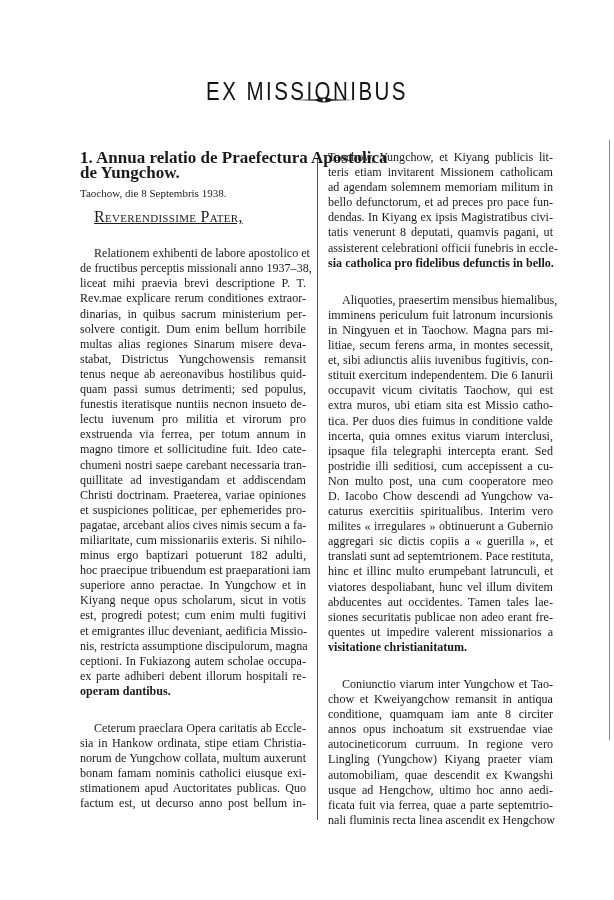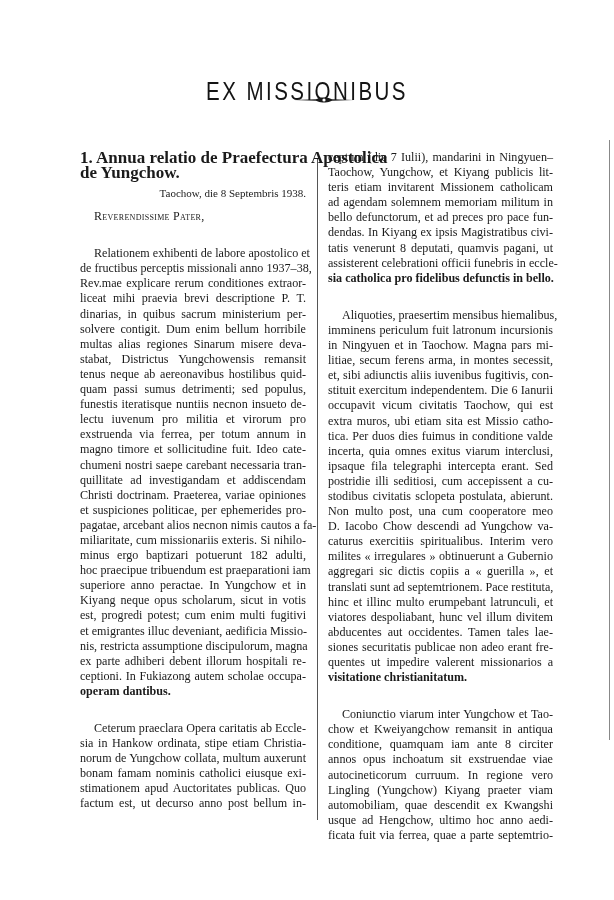--- a/index.html
+++ b/index.html
@@ -16,22 +16,22 @@
   .ornament { position: absolute; top: 96px; left: 292px; width: 64px; height: 8px; }
   .col { position: absolute; top: 150px; font-size: 12.1px; line-height: 15.1px; text-align: justify; }
   .col-left { left: 80px; width: 226px; }
   .col-right { left: 328px; width: 225px; }
   .divider { position: absolute; left: 317px; top: 158px; width: 1px; height: 662px; background: #555; }
   .right-border { position: absolute; left: 609px; top: 140px; width: 1px; height: 600px; background: #888; }
   .line { display: block; white-space: nowrap; text-align-last: justify; height: 15.1px; }
   .line.last { text-align-last: left; font-weight: bold; }
   .line.indent { padding-left: 14px; margin-top: 22px; }
   .heading { font-weight: bold; font-size: 17px; text-align: left; line-height: 15px; display:block; white-space: nowrap; }
-  .dateline { display: block; text-align: right; font-size: 11px; margin-top: 6px; }
-  .salutation { display: block; font-variant: small-caps; font-size: 12px; margin-top: 8px; padding-left: 14px; letter-spacing: 0.3px; }
+  .dateline { display: block; text-align: left; font-size: 11px; margin-top: 6px; }
+  .salutation { display: block; font-variant: small-caps; font-size: 16px; margin-top: 8px; padding-left: 14px; letter-spacing: 0.3px; text-decoration: underline; }
   .para-gap { margin-top: 4px; }
 </style>
 </head>
 <body>
 
 <h1 class="page-title">EX MISSIONIBUS</h1>
 
 <svg class="ornament" viewBox="0 0 64 8">
   <path d="M2 4 L24 3.2 Q28 1 32 1.5 Q36 1 40 3.2 L62 4 L40 4.8 Q36 7 32 6.5 Q28 7 24 4.8 Z" fill="#1a1a1a"></path>
   <circle cx="32" cy="4" r="1.6" fill="#fff"></circle>
@@ -41,62 +41,61 @@
 <div class="right-border"></div>
 
 <div class="col col-left">
   <span class="heading">1. Annua relatio de Praefectura Apostolica</span>
   <span class="heading">de Yungchow.</span>
   <span class="dateline">Taochow, die 8 Septembris 1938.</span>
   <span class="salutation">Reverendissime Pater,</span>
   <div id="lp1">
       <span class="line indent">Relationem exhibenti de labore apostolico et</span>
       <span class="line">de fructibus perceptis missionali anno 1937–38,</span>
+      <span class="line">liceat mihi praevia brevi descriptione P. T.</span>
       <span class="line">Rev.mae explicare rerum conditiones extraor-</span>
-      <span class="line">liceat mihi praevia brevi descriptione P. T.</span>
       <span class="line">dinarias, in quibus sacrum ministerium per-</span>
       <span class="line">solvere contigit. Dum enim bellum horribile</span>
       <span class="line">multas alias regiones Sinarum misere deva-</span>
       <span class="line">stabat, Districtus Yungchowensis remansit</span>
       <span class="line">tenus neque ab aereonavibus hostilibus quid-</span>
       <span class="line">quam passi sumus detrimenti; sed populus,</span>
       <span class="line">funestis iteratisque nuntiis necnon insueto de-</span>
       <span class="line">lectu iuvenum pro militia et virorum pro</span>
       <span class="line">exstruenda via ferrea, per totum annum in</span>
       <span class="line">magno timore et sollicitudine fuit. Ideo cate-</span>
       <span class="line">chumeni nostri saepe carebant necessaria tran-</span>
       <span class="line">quillitate ad investigandam et addiscendam</span>
       <span class="line">Christi doctrinam. Praeterea, variae opiniones</span>
       <span class="line">et suspiciones politicae, per ephemerides pro-</span>
-      <span class="line">pagatae, arcebant alios necnon nimis cautos a fa-</span>
+      <span class="line">pagatae, arcebant alios cives nimis secum a fa-</span>
       <span class="line">miliaritate, cum missionariis exteris. Si nihilo-</span>
       <span class="line">minus ergo baptizari potuerunt 182 adulti,</span>
       <span class="line">hoc praecipue tribuendum est praeparationi iam</span>
       <span class="line">superiore anno peractae. In Yungchow et in</span>
       <span class="line">Kiyang neque opus scholarum, sicut in votis</span>
       <span class="line">est, progredi potest; cum enim multi fugitivi</span>
       <span class="line">et emigrantes illuc deveniant, aedificia Missio-</span>
       <span class="line">nis, restricta assumptione discipulorum, magna</span>
+      <span class="line">ceptioni. In Fukiazong autem scholae occupa-</span>
       <span class="line">ex parte adhiberi debent illorum hospitali re-</span>
-      <span class="line">ceptioni. In Fukiazong autem scholae occupa-</span>
       <span class="line last">operam dantibus.</span>
     </div>
   <div class="para-gap" id="lp2">
       <span class="line indent">Ceterum praeclara Opera caritatis ab Eccle-</span>
       <span class="line">sia in Hankow ordinata, stipe etiam Christia-</span>
       <span class="line">norum de Yungchow collata, multum auxerunt</span>
       <span class="line">bonam famam nominis catholici eiusque exi-</span>
       <span class="line">stimationem apud Auctoritates publicas. Quo</span>
       <span class="line">factum est, ut decurso anno post bellum in-</span>
     </div>
 </div>
 
 <div class="col col-right">
   <div id="rp1">
-      <span class="line">ceptum (die 7 Iulii), mandarini in Ningyuen–</span>
       <span class="line">Taochow, Yungchow, et Kiyang publicis lit-</span>
       <span class="line">teris etiam invitarent Missionem catholicam</span>
       <span class="line">ad agendam solemnem memoriam militum in</span>
       <span class="line">bello defunctorum, et ad preces pro pace fun-</span>
       <span class="line">dendas. In Kiyang ex ipsis Magistratibus civi-</span>
       <span class="line">tatis venerunt 8 deputati, quamvis pagani, ut</span>
       <span class="line">assisterent celebrationi officii funebris in eccle-</span>
       <span class="line last">sia catholica pro fidelibus defunctis in bello.</span>
     </div>
   <div class="para-gap" id="rp2">
@@ -105,21 +104,20 @@
       <span class="line">in Ningyuen et in Taochow. Magna pars mi-</span>
       <span class="line">litiae, secum ferens arma, in montes secessit,</span>
       <span class="line">et, sibi adiunctis aliis iuvenibus fugitivis, con-</span>
       <span class="line">stituit exercitum independentem. Die 6 Ianurii</span>
       <span class="line">occupavit vicum civitatis Taochow, qui est</span>
       <span class="line">extra muros, ubi etiam sita est Missio catho-</span>
       <span class="line">tica. Per duos dies fuimus in conditione valde</span>
       <span class="line">incerta, quia omnes exitus viarum interclusi,</span>
       <span class="line">ipsaque fila telegraphi intercepta erant. Sed</span>
       <span class="line">postridie illi seditiosi, cum accepissent a cu-</span>
-      <span class="line">stodibus civitatis sclopeta postulata, abierunt.</span>
       <span class="line">Non multo post, una cum cooperatore meo</span>
       <span class="line">D. Iacobo Chow descendi ad Yungchow va-</span>
       <span class="line">caturus exercitiis spiritualibus. Interim vero</span>
       <span class="line">milites « irregulares » obtinuerunt a Gubernio</span>
       <span class="line">aggregari sic dictis copiis a « guerilla », et</span>
       <span class="line">translati sunt ad septemtrionem. Pace restituta,</span>
       <span class="line">hinc et illinc multo erumpebant latrunculi, et</span>
       <span class="line">viatores despoliabant, hunc vel illum divitem</span>
       <span class="line">abducentes aut occidentes. Tamen tales lae-</span>
       <span class="line">siones securitatis publicae non adeo erant fre-</span>
@@ -129,14 +127,15 @@
   <div class="para-gap" id="rp3">
       <span class="line indent">Coniunctio viarum inter Yungchow et Tao-</span>
       <span class="line">chow et Kweiyangchow remansit in antiqua</span>
       <span class="line">conditione, quamquam iam ante 8 circiter</span>
       <span class="line">annos opus inchoatum sit exstruendae viae</span>
       <span class="line">autocineticorum curruum. In regione vero</span>
       <span class="line">Lingling (Yungchow) Kiyang praeter viam</span>
       <span class="line">automobiliam, quae descendit ex Kwangshi</span>
       <span class="line">usque ad Hengchow, ultimo hoc anno aedi-</span>
       <span class="line">ficata fuit via ferrea, quae a parte septemtrio-</span>
+      <span class="line">nali fluminis recta linea ascendit ex Hengchow</span>
     </div>
 </div>
 
 </body></html>

